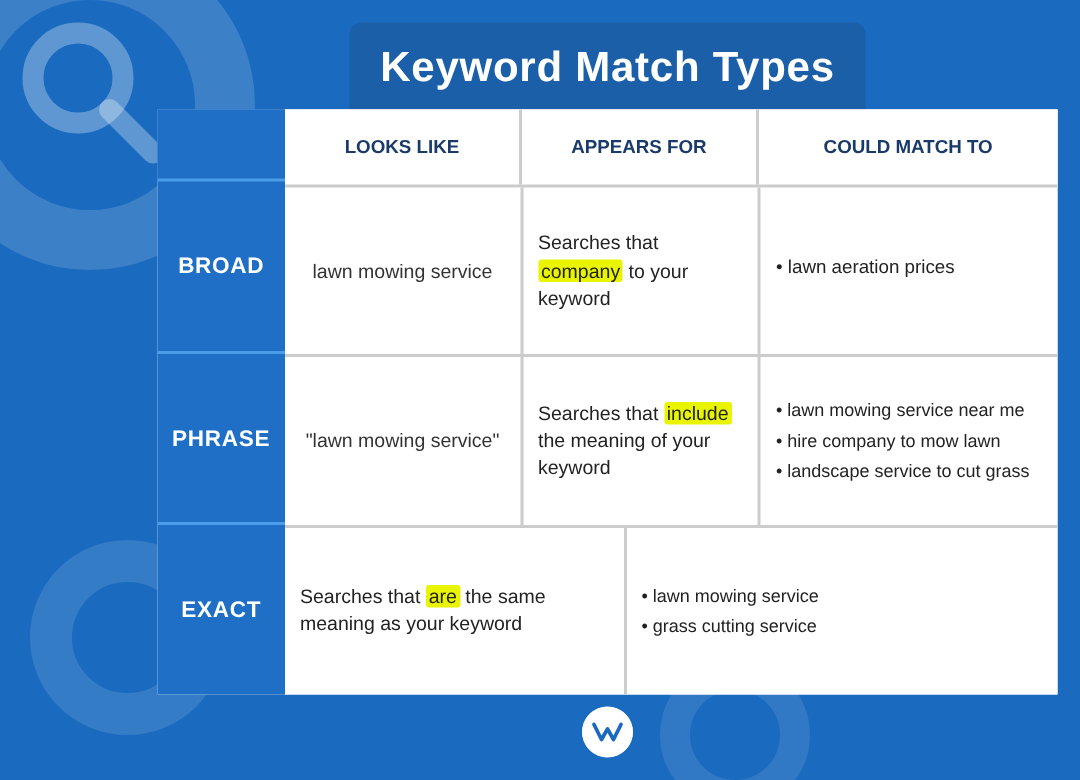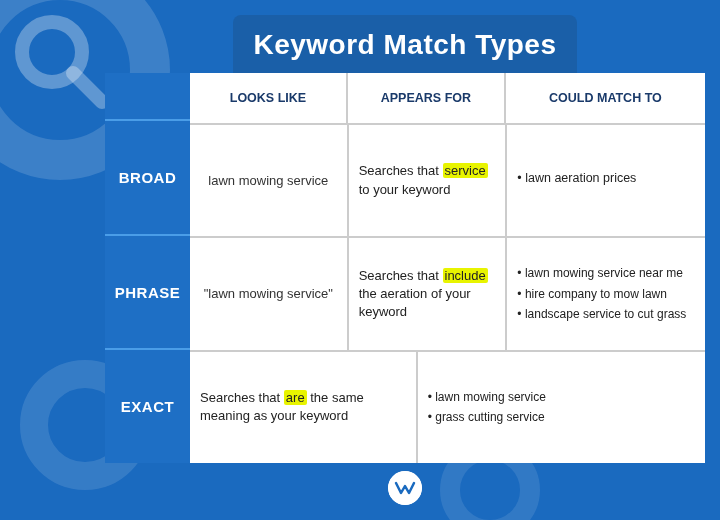--- a/index.html
+++ b/index.html
@@ -110,37 +110,37 @@
         </div>
 
         <div style="flex:1; display:flex; flex-direction:column;">
 
           <div style="flex:1; display:flex; border-bottom:2px solid #ccc;">
             <div style="flex:1; display:flex; align-items:center; justify-content:center; text-align:center; border-right:2px solid #ccc; padding:8px 10px; font-size:13px; color:#333; line-height:1.4;">
               <span>lawn mowing service</span>
             </div>
             <div style="flex:1; display:flex; align-items:center; border-right:2px solid #ccc; padding:8px 10px; font-size:13px; color:#222; line-height:1.4;">
               <span>
-                <span>Searches that </span><span style="background:#e8f400; padding:0 2px; border-radius:2px;">service</span><span> to your keyword</span>
+                <span>Searches that </span><span style="background:#e8f400; padding:0 2px; border-radius:2px;">company</span><span> to your keyword</span>
               </span>
             </div>
             <div style="flex:1.3; display:flex; align-items:center; padding:8px 10px; font-size:12.5px; color:#222; line-height:1.4;">
               <ul style="list-style:none; padding:0; margin:0;">
                 <li style="margin-bottom:3px;">• <span>lawn aeration prices</span></li>
               </ul>
             </div>
           </div>
 
           <div style="flex:1; display:flex; border-bottom:2px solid #ccc;">
             <div style="flex:1; display:flex; align-items:center; justify-content:center; text-align:center; border-right:2px solid #ccc; padding:8px 10px; font-size:13px; color:#333; line-height:1.4;">
               <span>"lawn mowing service"</span>
             </div>
             <div style="flex:1; display:flex; align-items:center; border-right:2px solid #ccc; padding:8px 10px; font-size:13px; color:#222; line-height:1.4;">
               <span>
-                <span>Searches that </span><span style="background:#e8f400; padding:0 2px; border-radius:2px;">include</span><span> the aeration of your keyword</span>
+                <span>Searches that </span><span style="background:#e8f400; padding:0 2px; border-radius:2px;">include</span><span> the meaning of your keyword</span>
               </span>
             </div>
             <div style="flex:1.3; display:flex; align-items:center; padding:8px 10px; font-size:12px; color:#222; line-height:1.4;">
               <ul style="list-style:none; padding:0; margin:0;">
                 <li style="margin-bottom:4px;">• <span>lawn mowing service near me</span></li>
                 <li style="margin-bottom:4px;">• <span>hire company to mow lawn</span></li>
                 <li style="margin-bottom:0;">• <span>landscape service to cut grass</span></li>
               </ul>
             </div>
           </div>

